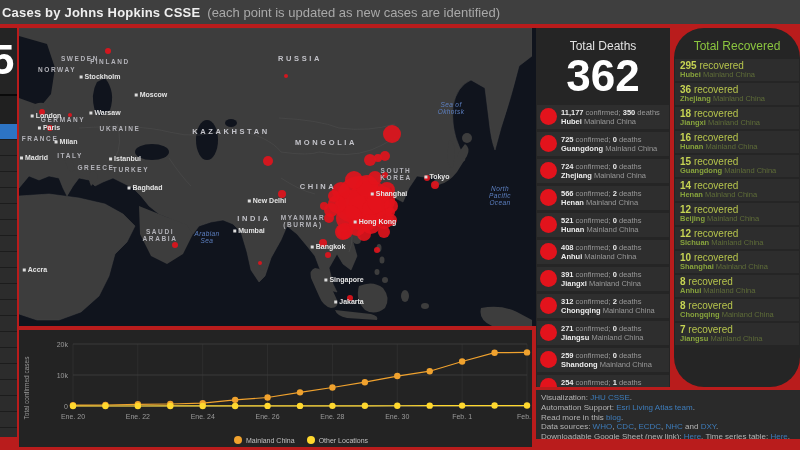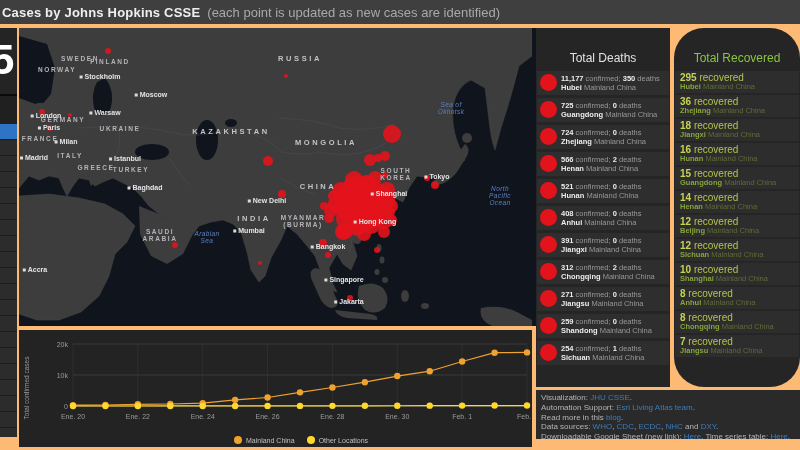--- a/index.html
+++ b/index.html
@@ -1,18 +1,18 @@
 <!DOCTYPE html>
 <html><head>
 <meta charset="utf-8">
 <style>
   * { margin:0; padding:0; box-sizing:border-box; }
   html,body { background:#000; }
   body { font-family:"Liberation Sans", sans-serif; }
-  .stage { position:relative; width:800px; height:450px; background:#fdba74; overflow:hidden; }
+  .stage { position:relative; width:800px; height:450px; background:#b91c1c; overflow:hidden; }
 
   
   .hdr { position:absolute; left:0; top:0; width:800px; height:24px; background:#3f3f3f;
          display:flex; align-items:center; padding-left:2px; }
   .hdr .title { color:#efefef; font-size:13px; font-weight:600; letter-spacing:.2px; }
   .hdr .subtitle { color:#a9a9a9; font-size:13px; margin-left:7px; }
 
   
   .strip { position:absolute; left:0; top:28px; width:17px; height:409px; background:#1c1c1c; overflow:hidden; }
   .strip .numblock { height:68px; background:#242424; overflow:hidden; position:relative; border-bottom:2px solid #0a0a0a; }
@@ -30,21 +30,21 @@
   .lbl-city  { font-size:7px; color:#e4e4e4; font-weight:bold; }
   .lbl-city::before { content:""; display:inline-block; width:3px; height:3px; background:#dcdcdc; margin-right:2px; vertical-align:middle; }
   .lbl-water { font-size:6.5px; font-style:italic; color:#5d80c2; letter-spacing:.4px; }
   .map-toolbar { position:absolute; right:4px; top:4px; height:20px; background:#2b2b2b; display:flex; align-items:center; gap:6px; padding:0 6px; }
   .map-toolbar .tb { width:14px; height:14px; display:flex; align-items:center; justify-content:center; cursor:pointer; }
   .zoomctl { position:absolute; right:5px; bottom:24px; display:flex; flex-direction:column; gap:1px; }
   .zoomctl button { width:17px; height:17px; background:#2e2e2e; color:#ddd; border:none; font-size:13px; line-height:1; cursor:pointer; }
   .attrib { position:absolute; right:0; bottom:0; font-size:6.5px; color:#ccc; background:rgba(20,20,20,.75); padding:1px 4px; }
 
   
-  .panel-title { text-align:center; font-size:12px; padding-top:23px; }
+  .panel-title { text-align:center; font-size:12px; padding-top:11px; }
   .panel-number { text-align:center; font-size:44px; font-weight:bold; line-height:1.05; }
   .deaths { position:absolute; left:536px; top:28px; width:134px; height:359px; background:#252525; overflow:hidden; }
   .deaths .panel-title { color:#e2e2e2; }
   .deaths .panel-number { color:#fff; }
   .d-item { display:flex; align-items:flex-start; background:#2e2e2e; margin:0 1px 3px 1px; padding:3px 3px; }
   .d-dot { flex:0 0 17px; height:17px; border-radius:50%; background:#e3131c; margin-right:4px; }
   .d-l1, .d-l2 { font-size:7.5px; line-height:9px; color:#e3e3e3; }
   .d-l1 b, .d-l2 b { color:#ececec; }
   .dim { color:#989898; font-weight:normal; }
   .d-list { margin-top:6px; }
@@ -293,20 +293,21 @@
     </div>
     <div class="zoomctl">
       <button>+</button>
       <button>−</button>
     </div>
     <div class="attrib">Esri, FAO, NOAA</div>
   </section>
 
   <section class="deaths">
     <div class="panel-title">Total Deaths</div>
+    <div class="panel-number">362</div>
     <div class="d-list" id="deaths-list">
         <div class="d-item">
           <span class="d-dot"></span>
           <div>
             <div class="d-l1"><b>11,177</b><span class="dim"> confirmed; </span><b>350</b><span class="dim"> deaths</span></div>
             <div class="d-l2"><b>Hubei</b><span class="dim"> Mainland China</span></div>
           </div>
         </div>
         <div class="d-item">
           <span class="d-dot"></span>

